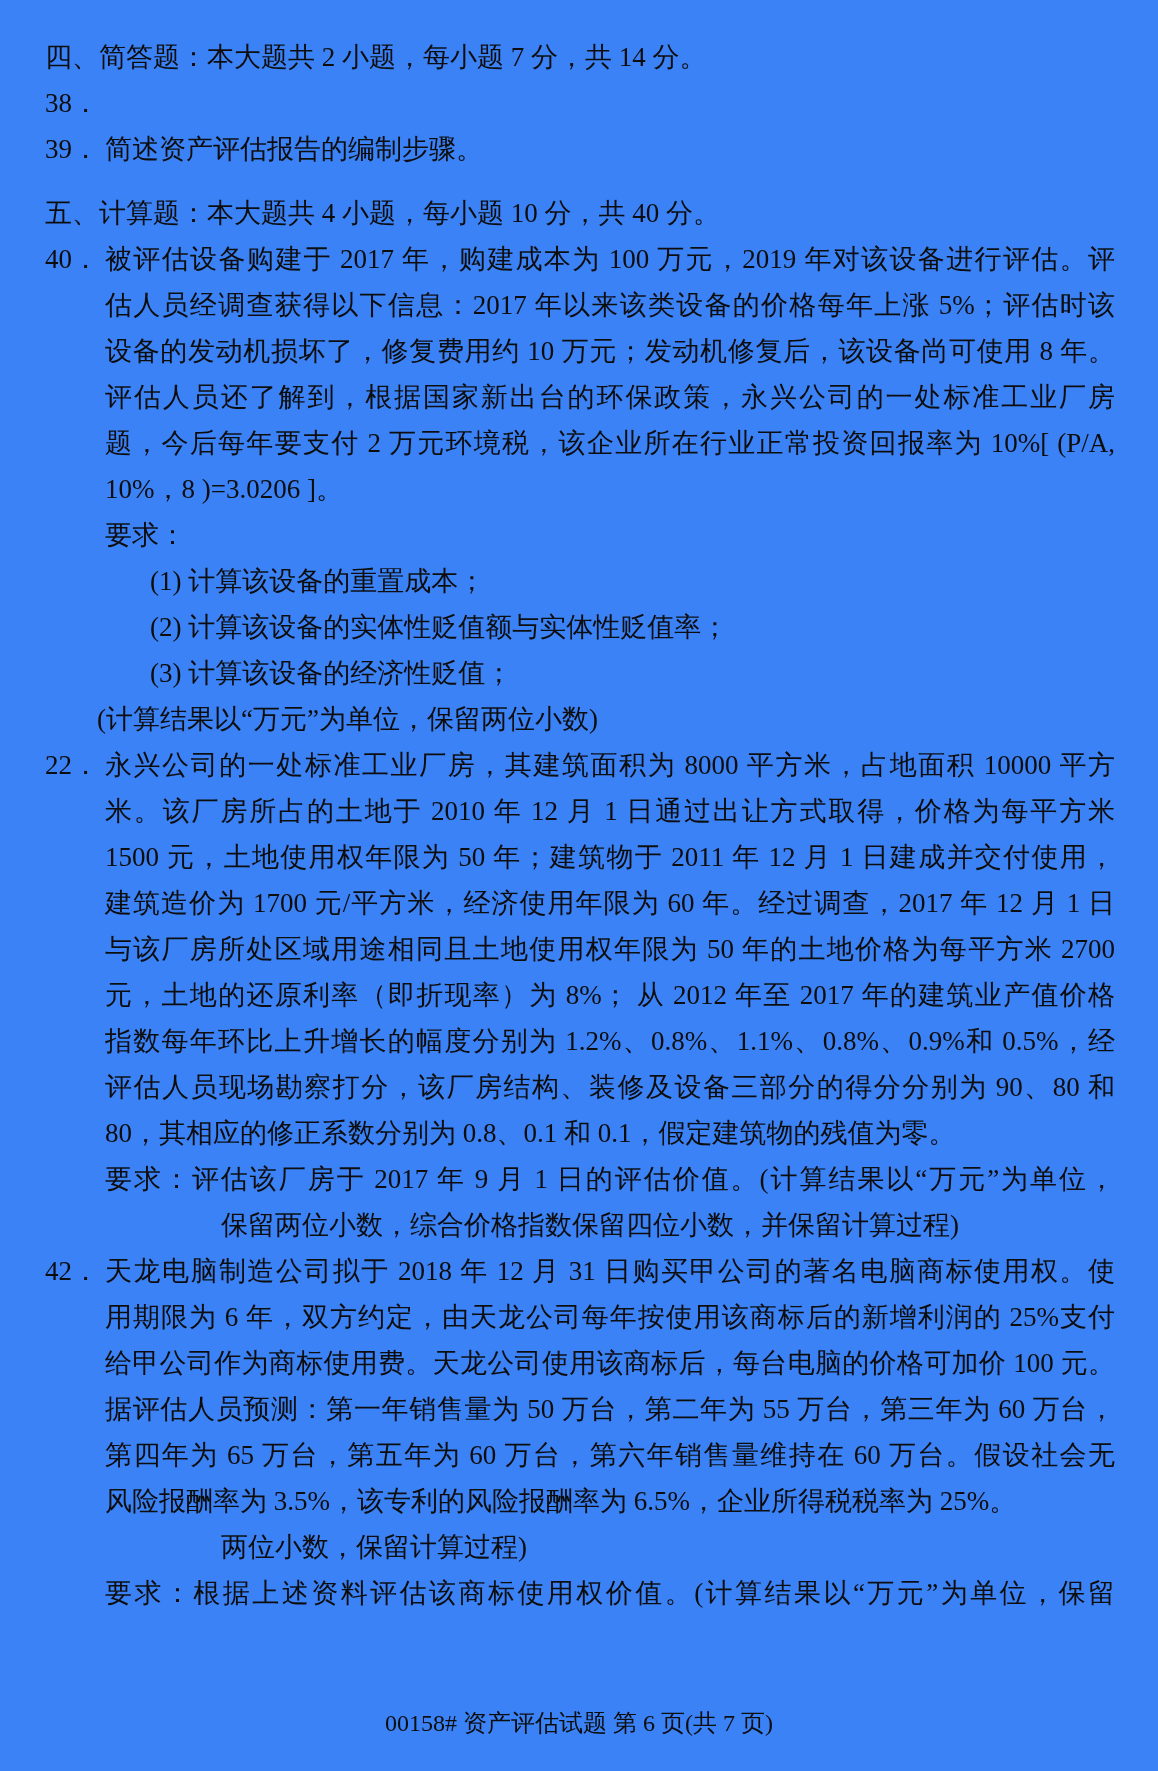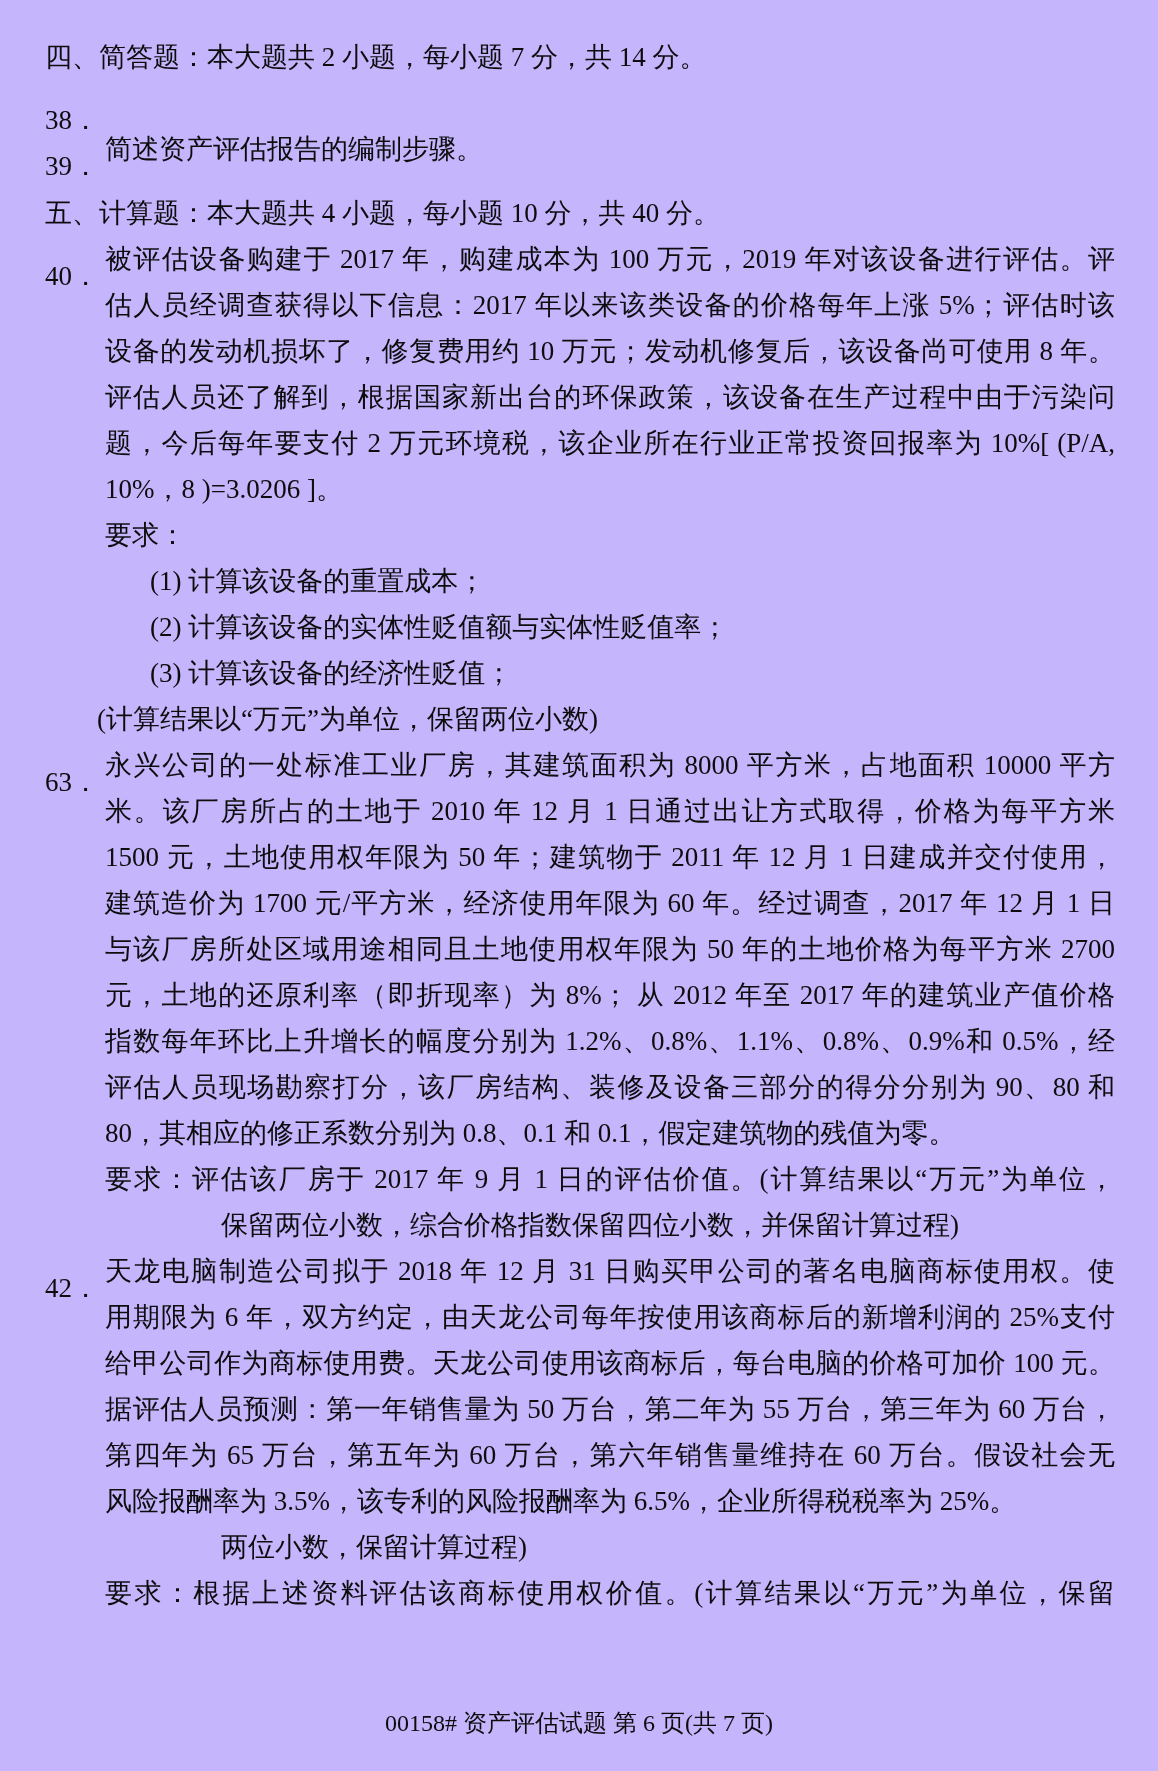--- a/index.html
+++ b/index.html
@@ -4,21 +4,21 @@
 <style>
   html, body {
     margin: 0;
     padding: 0;
     background: #ffffff;
   }
   .page {
     position: relative;
     width: 1158px;
     height: 1771px;
-    background: #c4b5fd;
+    background: #3b82f6;
     color: #0d0d0d;
     font-family: "Liberation Serif", serif;
     overflow: hidden;
   }
   .content {
     position: absolute;
     left: 105px;
     top: 34px;
     width: 1010px;
     font-size: 27px;
@@ -30,21 +30,21 @@
     white-space: nowrap;
   }
   .ln.just {
     white-space: normal;
     text-align: justify;
     text-align-last: justify;
   }
   .qnum {
     position: absolute;
     left: -60px;
-    top: 17px;
+    top: 0;
     white-space: nowrap;
   }
   .sec-header {
     margin-left: -60px;
   }
   .gap-before {
     margin-top: 18px;
   }
   .item {
     margin-left: 45px;
@@ -83,34 +83,34 @@
     </div>
 
     <div class="ln sec-header gap-before">五、计算题：本大题共 4 小题，每小题 10 分，共 40 分。</div>
 
     <div class="ln just">
       <span class="qnum">40．</span>
       <span>被评估设备购建于 2017 年，购建成本为 100 万元，2019 年对该设备进行评估。评</span>
     </div>
     <div class="ln just">估人员经调查获得以下信息：2017 年以来该类设备的价格每年上涨 5%；评估时该</div>
     <div class="ln just">设备的发动机损坏了，修复费用约 10 万元；发动机修复后，该设备尚可使用 8 年。</div>
-    <div class="ln just">评估人员还了解到，根据国家新出台的环保政策，该设备在生产过程中由于污染问</div>
+    <div class="ln just">评估人员还了解到，根据国家新出台的环保政策，永兴公司的一处标准工业厂房</div>
     <div class="ln just">题，今后每年要支付 2 万元环境税，该企业所在行业正常投资回报率为 10%[ (P/A,</div>
     <div class="ln">10%，8 )=3.0206 ]。</div>
 
     <div class="ln">要求：</div>
 
     <div class="ln item">(1) 计算该设备的重置成本；</div>
     <div class="ln item">(2) 计算该设备的实体性贬值额与实体性贬值率；</div>
     <div class="ln item">(3) 计算该设备的经济性贬值；</div>
 
     <div class="ln note">(计算结果以“万元”为单位，保留两位小数)</div>
 
     <div class="ln just">
-      <span class="qnum">63．</span>
+      <span class="qnum">22．</span>
       <span>永兴公司的一处标准工业厂房，其建筑面积为 8000 平方米，占地面积 10000 平方</span>
     </div>
     <div class="ln just">米。该厂房所占的土地于 2010 年 12 月 1 日通过出让方式取得，价格为每平方米</div>
     <div class="ln just">1500 元，土地使用权年限为 50 年；建筑物于 2011 年 12 月 1 日建成并交付使用，</div>
     <div class="ln just">建筑造价为 1700 元/平方米，经济使用年限为 60 年。经过调查，2017 年 12 月 1 日</div>
     <div class="ln just">与该厂房所处区域用途相同且土地使用权年限为 50 年的土地价格为每平方米 2700</div>
     <div class="ln just">元，土地的还原利率（即折现率）为 8%； 从 2012 年至 2017 年的建筑业产值价格</div>
     <div class="ln just">指数每年环比上升增长的幅度分别为 1.2%、0.8%、1.1%、0.8%、0.9%和 0.5%，经</div>
     <div class="ln just">评估人员现场勘察打分，该厂房结构、装修及设备三部分的得分分别为 90、80 和</div>
     <div class="ln">80，其相应的修正系数分别为 0.8、0.1 和 0.1，假定建筑物的残值为零。</div>

